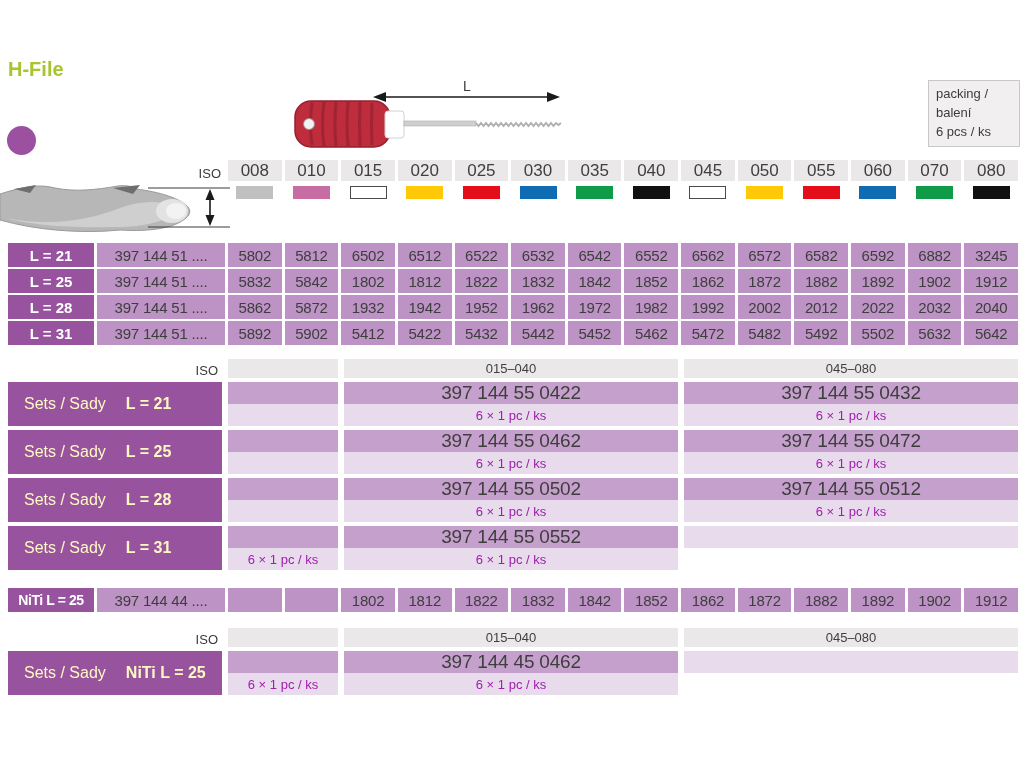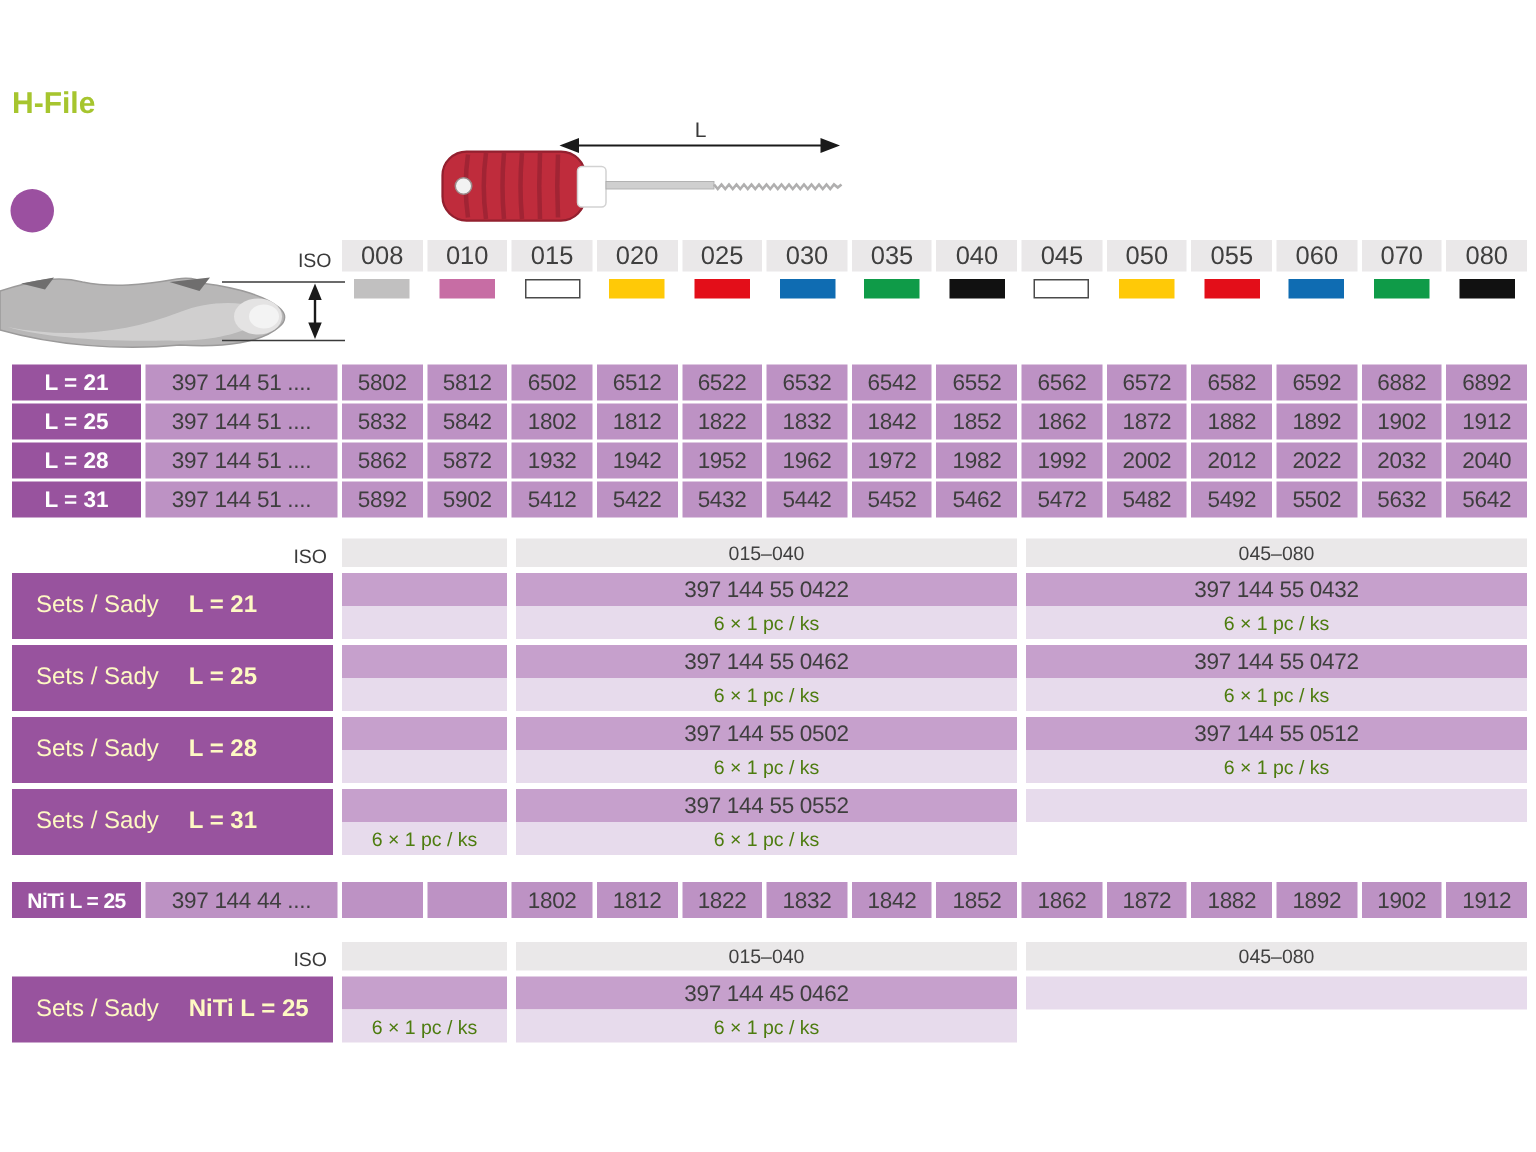--- a/index.html
+++ b/index.html
@@ -37,23 +37,23 @@
   .sets-header .hbox{background:var(--header-gray);display:flex;align-items:center;justify-content:center;
                      font-size:13px;color:#3f3f3f;}
   .block{display:grid;grid-template-columns:214px 110px 1fr 1fr;column-gap:6px;
          grid-template-rows:22px 22px;margin-bottom:4px;}
   .block .blabel{grid-row:1/3;background:var(--purple-dark);color:#fef9c3;display:flex;align-items:center;
                  padding-left:16px;gap:20px;font-size:16px;}
   .block .blabel b{font-size:16px;}
   .block .ncell-top{background:var(--purple-light);}
   .block .ncell-bot{background:var(--purple-pale);}
   .block .cat{background:var(--purple-light);display:flex;align-items:center;justify-content:center;
-              font-size:15px;letter-spacing:-0.2px;color:#3e3e3e;}
+              font-size:19px;letter-spacing:-0.2px;color:#3e3e3e;}
   .block .qty{background:var(--purple-pale);display:flex;align-items:center;justify-content:center;
-              font-size:13px;color:#4d7c0f;}
+              font-size:13px;color:#a21caf;}
 </style>
 </head>
 <body>
 
 <div class="page">
 
   <h1 class="title">H-File</h1>
   <div class="dot"></div>
 
   <svg style="left:0;top:178px" width="235" height="62" viewBox="0 0 235 62">
@@ -81,20 +81,24 @@
     <path d="M58,26 q-2,22 0,44" stroke="#a12434" stroke-width="3" fill="none"></path>
     <path d="M70,26 q-2,22 0,44" stroke="#a12434" stroke-width="3" fill="none"></path>
     <path d="M82,26 q-1,22 0,44" stroke="#a12434" stroke-width="3" fill="none"></path>
     <path d="M94,27 q-1,21 0,42" stroke="#a12434" stroke-width="3" fill="none"></path>
     <circle cx="31" cy="48" r="5.5" fill="#f2f2f2" stroke="#9b8b8b" stroke-width="1"></circle>
     <rect x="107" y="35" width="19" height="27" rx="3" fill="#ffffff" stroke="#d2d2d2" stroke-width="1"></rect>
     <rect x="126" y="45" width="72" height="5" fill="#cfcfcf" stroke="#adadad" stroke-width="0.6"></rect>
     <path fill="none" stroke="#b0afaf" stroke-width="1.8" d="M198 47 l2.5 3 2.5 -3 2.5 3 2.5 -3 2.5 3 2.5 -3 2.5 3 2.5 -3 2.5 3 2.5 -3 2.5 3 2.5 -3 2.5 3 2.5 -3 2.5 3 2.5 -3 2.5 3 2.5 -3 2.5 3 2.5 -3 2.5 3 2.5 -3 2.5 3 2.5 -3 2.5 3 2.5 -3 2.5 3 2.5 -3 2.5 3 2.5 -3 2.5 3 2.5 -3 2.5 2 2.5 -2"></path>
   </svg>
 
+  <div class="packing">
+    <div>packing / balení</div>
+    <div>6 pcs / ks</div>
+  </div>
 
   <div class="grid14 iso-grid" id="iso-grid">
       <div class="iso-label">ISO</div>
       <div class="iso-size">008</div>
       <div class="iso-size">010</div>
       <div class="iso-size">015</div>
       <div class="iso-size">020</div>
       <div class="iso-size">025</div>
       <div class="iso-size">030</div>
       <div class="iso-size">035</div>
@@ -159,21 +163,21 @@
       <div class="cell">6512</div>
       <div class="cell">6522</div>
       <div class="cell">6532</div>
       <div class="cell">6542</div>
       <div class="cell">6552</div>
       <div class="cell">6562</div>
       <div class="cell">6572</div>
       <div class="cell">6582</div>
       <div class="cell">6592</div>
       <div class="cell">6882</div>
-      <div class="cell">6892</div>
+      <div class="cell">3245</div>
       <div class="rowlabel">L = 25</div>
       <div class="cell">397 144 51 ....</div>
       <div class="cell">5832</div>
       <div class="cell">5842</div>
       <div class="cell">1802</div>
       <div class="cell">1812</div>
       <div class="cell">1822</div>
       <div class="cell">1832</div>
       <div class="cell">1842</div>
       <div class="cell">1852</div>

